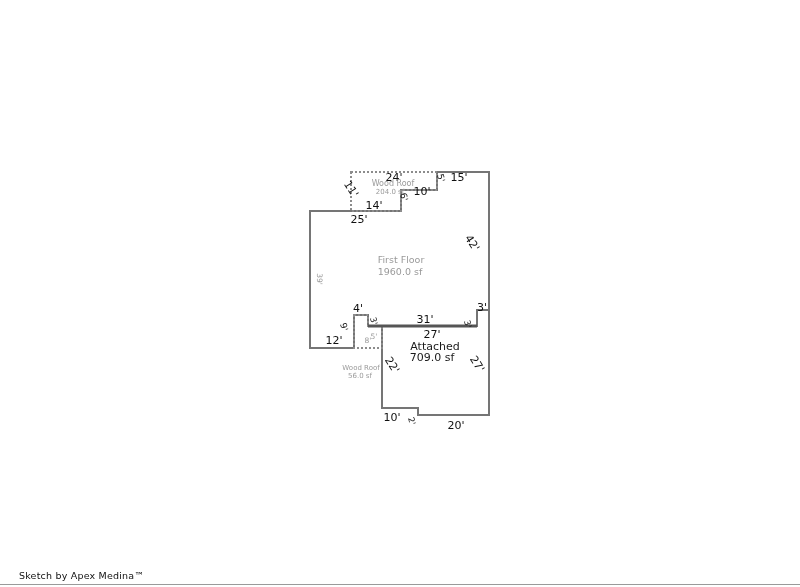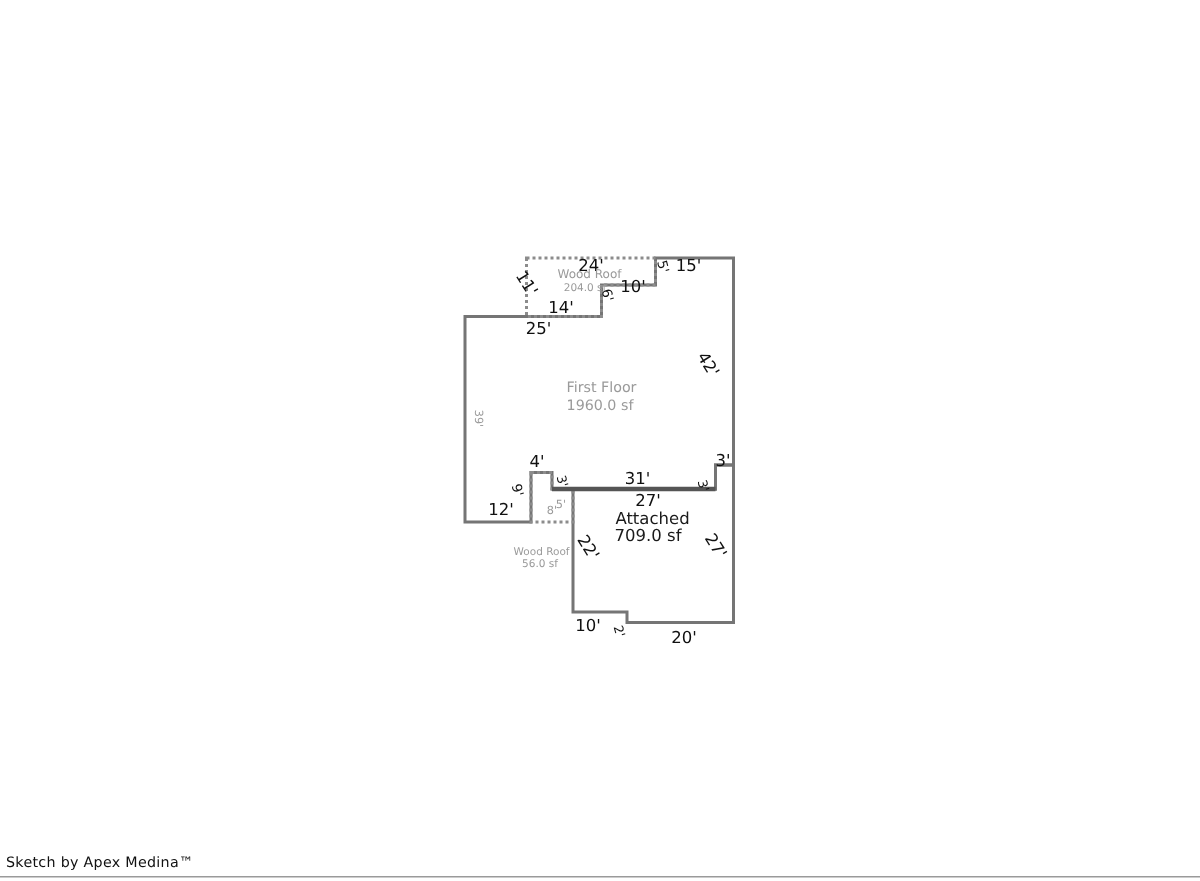--- a/index.html
+++ b/index.html
@@ -2,21 +2,21 @@
 <html><head>
 <meta charset="utf-8">
 <style>
   html,body{margin:0;padding:0;background:#ffffff;}
   .canvas{
     position:relative;width:800px;height:587px;background:#ffffff;overflow:hidden;
     font-family:"DejaVu Sans",sans-serif;
   }
   #sketch-svg{position:absolute;left:0;top:0;}
   .credit{
-    position:absolute;left:4px;top:570px;font-size:9.5px;color:#111111;
+    position:absolute;left:19px;top:570px;font-size:9.5px;color:#111111;
     letter-spacing:0.2px;
     text-align:right;
   }
   .footer-rule{
     position:absolute;left:0;top:584px;width:800px;height:1px;background:#9a9a9a;
   }
 </style>
 </head>
 <body>
 

